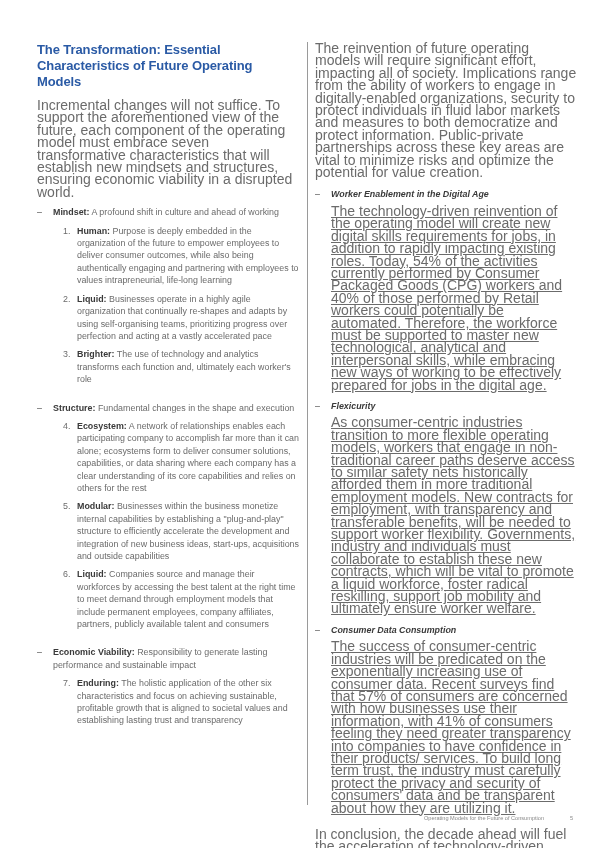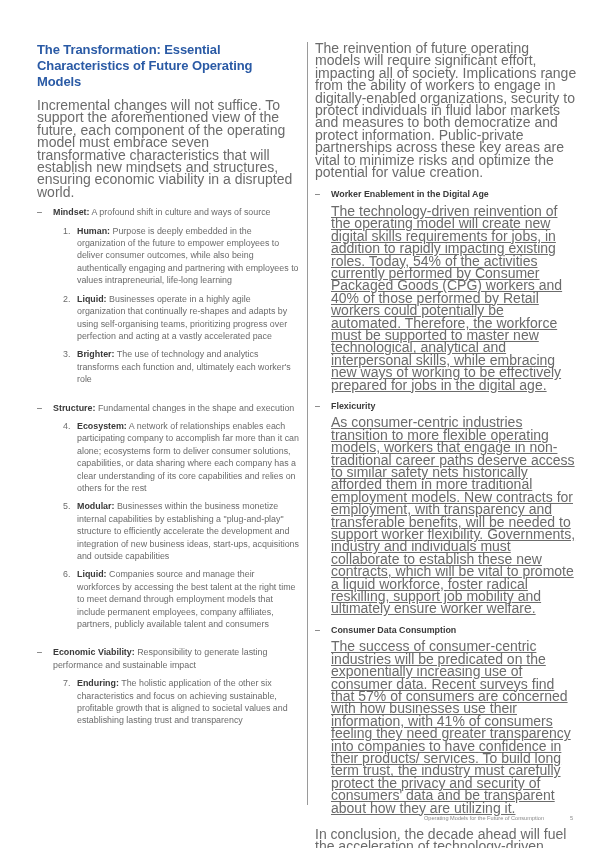--- a/index.html
+++ b/index.html
@@ -8,40 +8,40 @@
   .col { position: absolute; top: 42px; }
   .col-left { left: 37px; width: 262px; }
   .col-right { left: 315px; width: 262px; }
   .divider { position: absolute; left: 307px; top: 42px; width: 1px; height: 763px; background: #9a9a9a; }
   h2 { margin: 0 0 9px 0; font-size: 13px; line-height: 16px; font-weight: bold; color: #2a5aa5; letter-spacing: -0.1px; }
   p { margin: 0; font-size: 14px; line-height: 12.4px; color: #6b6b6b; }
   .intro { margin-bottom: 8px; }
   .dash-head { position: relative; padding-left: 16px; font-size: 8.9px; line-height: 12.4px; color: #6b6b6b; margin-bottom: 6px; }
   .dash-head .dash { position: absolute; left: 0; top: 0; color: #4a4a4a; }
   .dash-head b { color: #3a3a3a; text-align: center; }
-  .dash-title { color: #3a3a3a; font-weight: bold; }
+  .dash-title { color: #3a3a3a; font-weight: bold; font-style: italic; }
   .num-item { position: relative; padding-left: 40px; font-size: 8.9px; line-height: 12.4px; color: #6b6b6b; margin-bottom: 6px; }
   .num-item .num { position: absolute; left: 26px; top: 0; }
   .num-item b { color: #3a3a3a; }
   .group-gap { height: 10px; }
   .sub-body { padding-left: 16px; margin-bottom: 9px; text-decoration: underline; }
   .footer { position: absolute; top: 815px; left: 424px; font-size: 5.6px; color: #8a8a8a; }
   .footer .page-num { position: absolute; left: 146px; top: 0; }
 </style>
 </head>
 <body>
 
 <div class="divider"></div>
 
 <div class="col col-left">
   <h2>The Transformation: Essential Characteristics of Future Operating Models</h2>
   <p class="intro">Incremental changes will not suffice. To support the aforementioned view of the future, each component of the operating model must embrace seven transformative characteristics that will establish new mindsets and structures, ensuring economic viability in a disrupted world.</p>
 
   <div class="dash-head">
-    <span class="dash">–</span><b>Mindset:</b><span> A profound shift in culture and ways of source</span>
+    <span class="dash">–</span><b>Mindset:</b><span> A profound shift in culture and ahead of working</span>
   </div>
   <div class="num-item">
     <span class="num">1.</span><b>Human:</b><span> Purpose is deeply embedded in the organization of the future to empower employees to deliver consumer outcomes, while also being authentically engaging and partnering with employees to values intrapreneurial, life-long learning</span>
   </div>
   <div class="num-item">
     <span class="num">2.</span><b>Liquid:</b><span> Businesses operate in a highly agile organization that continually re-shapes and adapts by using self-organising teams, prioritizing progress over perfection and acting at a vastly accelerated pace</span>
   </div>
   <div class="num-item">
     <span class="num">3.</span><b>Brighter:</b><span> The use of technology and analytics transforms each function and, ultimately each worker's role</span>
   </div>

